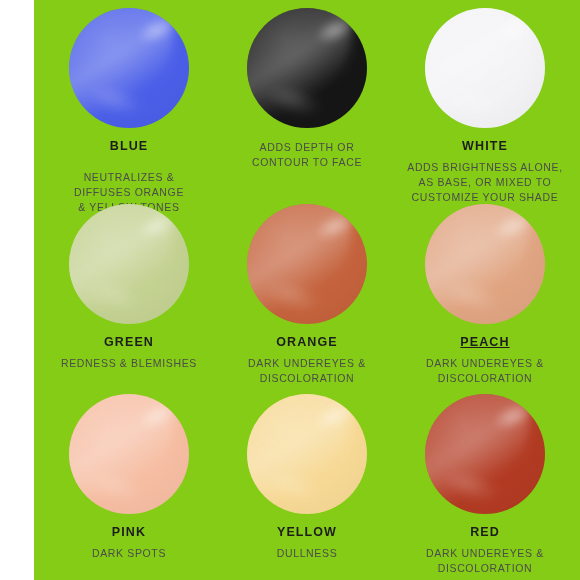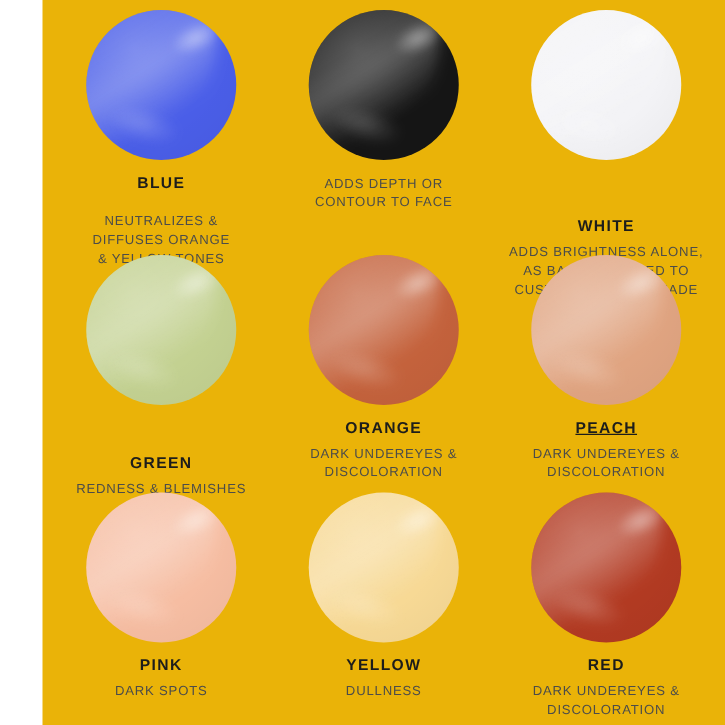--- a/index.html
+++ b/index.html
@@ -145,21 +145,21 @@
     line-height: 1.42;
     margin: 0;
     text-transform: uppercase;
     white-space: pre-line;
   }
 </style>
 </head>
 <body>
 
 <div id="page" style="background: rgb(255, 255, 255);">
-  <div id="content-panel" style="background: #eab308;">
+  <div id="content-panel" style="background: #84cc16;">
     <div class="grid">
 
       <div class="swatch-cell">
         <div class="disc-wrap">
           <div class="disc" id="disc-0" style="background: rgb(74, 94, 232);">
             <div class="gloss-a"></div>
             <div class="gloss-b"></div>
             <div class="gloss-c"></div>
             <div class="shade"></div>
           </div>
@@ -190,38 +190,38 @@
       <div class="swatch-cell">
         <div class="disc-wrap">
           <div class="disc" id="disc-2" style="background: rgb(243, 243, 246);">
             <div class="gloss-a"></div>
             <div class="gloss-b"></div>
             <div class="gloss-c"></div>
             <div class="shade"></div>
           </div>
         </div>
         <div class="label-block">
-          <p class="swatch-name" style="color: rgb(29, 29, 27); margin-top: 35px;">WHITE</p>
+          <p class="swatch-name" style="color: rgb(29, 29, 27);">WHITE</p>
           <p class="swatch-desc" style="color: rgb(76, 76, 74);">ADDS BRIGHTNESS ALONE,
 AS BASE, OR MIXED TO
 CUSTOMIZE YOUR SHADE</p>
         </div>
       </div>
 
       <div class="swatch-cell">
         <div class="disc-wrap">
           <div class="disc" id="disc-3" style="background: rgb(195, 209, 145);">
             <div class="gloss-a"></div>
             <div class="gloss-b"></div>
             <div class="gloss-c"></div>
             <div class="shade"></div>
           </div>
         </div>
         <div class="label-block">
-          <p class="swatch-name" style="color: rgb(29, 29, 27); margin-top: 28px;">GREEN</p>
+          <p class="swatch-name" style="color: rgb(29, 29, 27);">GREEN</p>
           <p class="swatch-desc" style="color: rgb(76, 76, 74);">REDNESS &amp; BLEMISHES</p>
         </div>
       </div>
 
       <div class="swatch-cell">
         <div class="disc-wrap">
           <div class="disc" id="disc-4" style="background: rgb(196, 98, 60);">
             <div class="gloss-a"></div>
             <div class="gloss-b"></div>
             <div class="gloss-c"></div>

